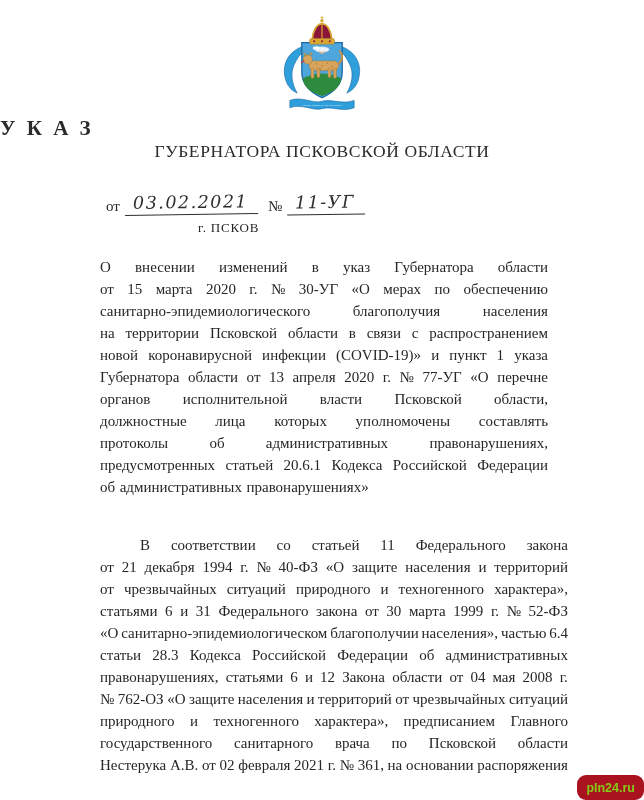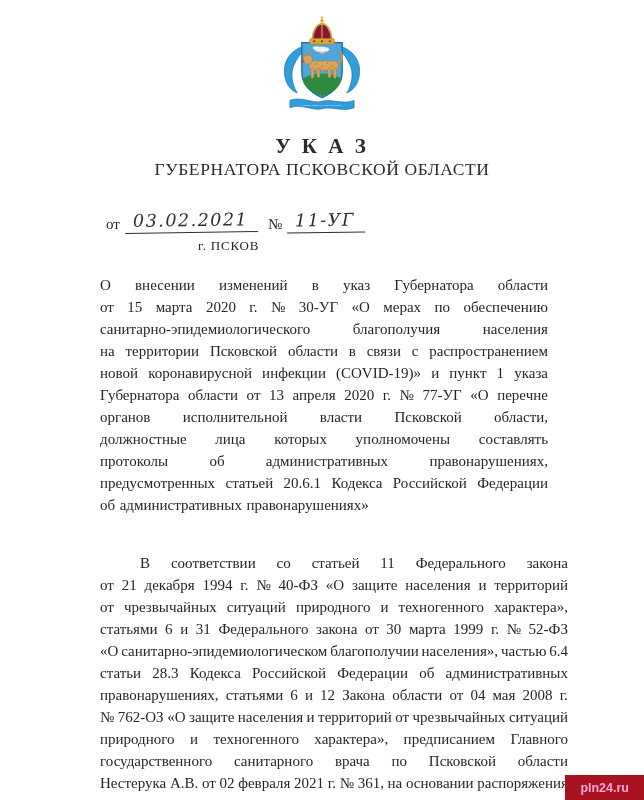--- a/index.html
+++ b/index.html
@@ -3,40 +3,40 @@
 <meta charset="utf-8">
 <style>
   html,body{margin:0;padding:0;}
   body{
     width:644px;height:800px;overflow:hidden;position:relative;
     background:#ffffff;color:#262626;
     font-family:"Liberation Serif",serif;
   }
   .page{position:absolute;inset:0;}
   .crest{display:block;margin:15px auto 0;}
-  .title{margin-top:18px;text-align:center;font-weight:700;font-size:21px;letter-spacing:3px;color:#2b2b2b;}
+  .title{margin-top:0;font-weight:700;font-size:21px;letter-spacing:3px;color:#2b2b2b;}
   .subtitle{text-align:center;font-size:17.5px;letter-spacing:0.6px;color:#2b2b2b;}
   .dateline{display:flex;align-items:flex-end;margin:30px 0 0 106px;font-size:15px;}
   .dl-no{margin-left:10px;}
   .hand{
     font-family:"DejaVu Serif",serif;font-style:italic;
     font-size:17.5px;letter-spacing:1.5px;white-space:nowrap;color:#2e2e2e;
   }
   .u1{border-bottom:1.6px solid #2e2e2e;padding:0 10px 2px 8px;margin-left:5px;transform:rotate(-0.8deg);}
   .city{margin:5px 0 0 198px;font-size:13px;letter-spacing:0.8px;font-family:Liberation Serif, serif;}
   .subject{margin:20px 0 0 100px;width:448px;font-size:15px;}
   .body-text{margin:36px 0 0 100px;width:468px;font-size:15px;}
   .tl{display:flex;justify-content:space-between;height:22px;line-height:22px;white-space:nowrap;}
   .tl span{flex:0 0 auto;}
   .tl.last{justify-content:flex-start;gap:0.30em;}
   .body-text .tl:first-child{padding-left:40px;}
   .watermark{
     position:absolute;right:0;bottom:0;min-width:54px;height:25px;box-sizing:border-box;
-    display:flex;align-items:center;justify-content:center;padding:0 15px;
-    color:#f9a8d4;font-family:"Liberation Sans",sans-serif;font-weight:700;font-size:12.5px;
+    display:flex;align-items:center;justify-content:center;padding:0 9px;
+    color:#84cc16;font-family:"Liberation Sans",sans-serif;font-weight:700;font-size:12.5px;border-radius:9px;
   }
 </style>
 </head>
 <body>
 
 <div class="page">
 
   <svg class="crest" viewBox="0 0 100 110" width="92" height="101">
     <g>
       <path id="rib" stroke="#1b6aa6" stroke-width="0.7" d="M30 34 C14 39 6 53 10 69 C11.5 76 16 82 23 85 C17 75 15.5 63 19.5 54.5 C22.5 48 26 42 32 38 Z" fill="#2f9fdc"></path>

